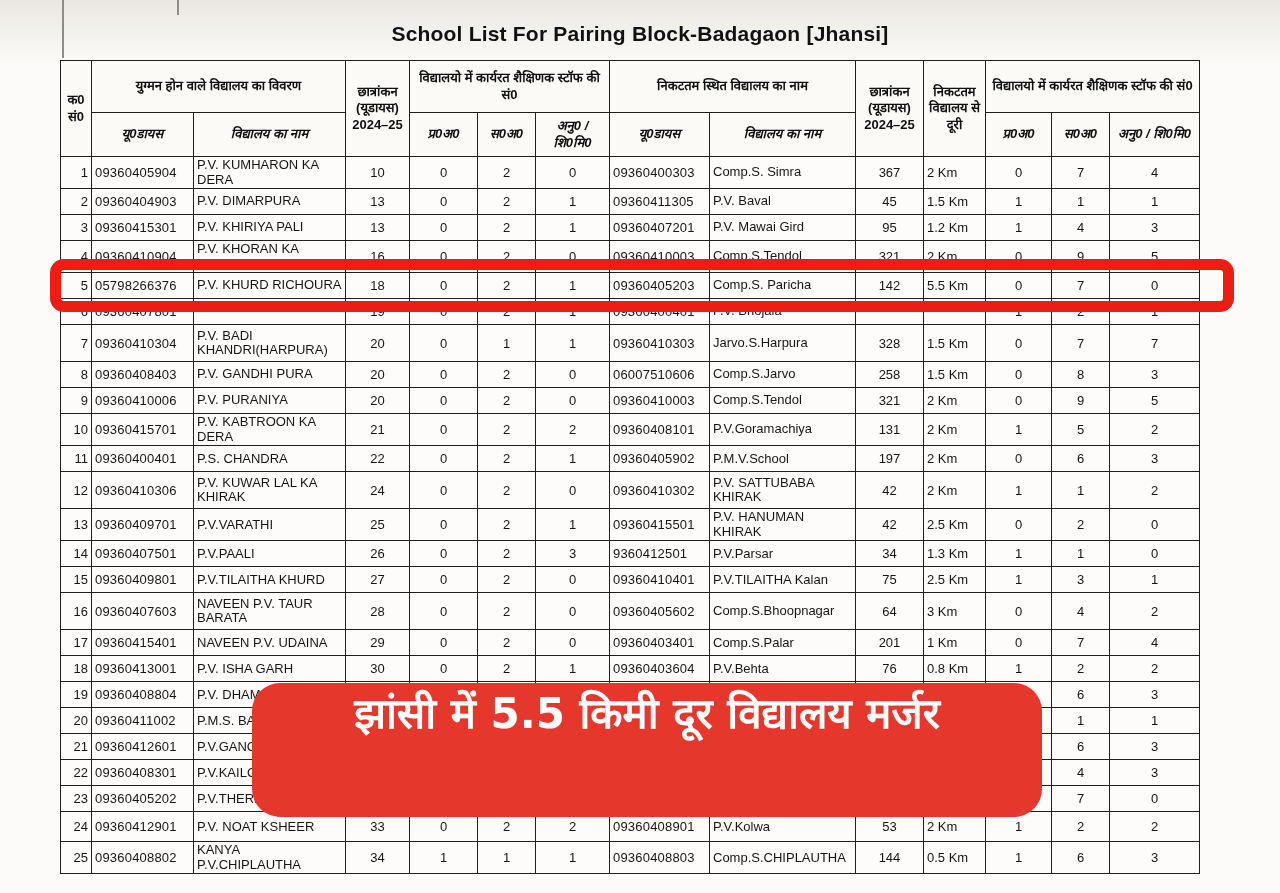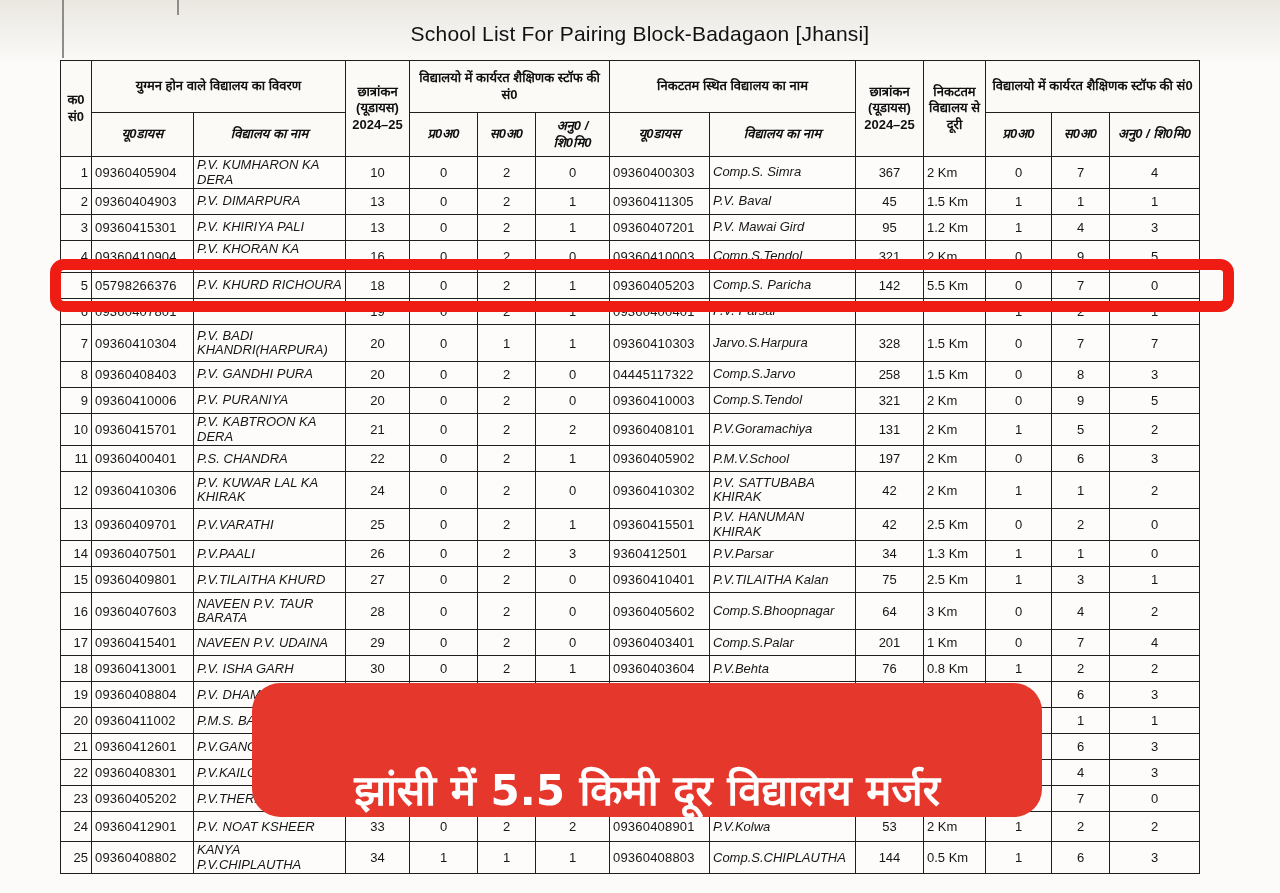--- a/index.html
+++ b/index.html
@@ -13,21 +13,21 @@
     content:"";position:absolute;left:0;top:0;width:100%;height:72px;
     background:linear-gradient(180deg,#eae7e1 0%,rgba(252,251,249,0) 90%);
     pointer-events:none;
   }
   .artifact{position:absolute;background:#8f8d89;width:2px;}
   #af1{left:62px;top:0;height:58px;}
   #af2{left:177px;top:0;height:15px;}
 
   #title{
     position:absolute;top:22px;left:120px;width:1040px;margin:0;
-    text-align:center;font-size:21px;font-weight:normal;letter-spacing:.2px;color:#111;
+    text-align:center;font-size:21px;font-weight:bold;letter-spacing:.2px;color:#111;
   }
 
   #tbl{
     position:absolute;top:60px;left:60px;
     border-collapse:collapse;table-layout:fixed;
   }
   #tbl th,#tbl td{border:1.5px solid #1f1f1f;overflow:hidden;}
   #tbl thead th{
     font-weight:bold;font-size:13px;line-height:1.25;padding:2px 2px;
     text-align:center;vertical-align:middle;background:#fbfaf7;color:#101010;
@@ -36,34 +36,34 @@
   #tbl thead tr:last-child{height:44px;font-style:italic;}
   #tbl td{font-size:13px;padding:1px 3px;vertical-align:middle;background:#fdfcfa;}
   tbody tr{height:26px;}
   tbody tr.tall{height:37px;}
   tbody tr.h30{height:30px;}
   .w-sn{width:31px;}  .w-udise1{width:102px;} .w-name1{width:152px;} .w-stu1{width:64px;}
   .w-hm1{width:68px;} .w-at1{width:58px;}     .w-oth1{width:74px;}  .w-udise2{width:100px;}
   .w-name2{width:146px;} .w-stu2{width:68px;} .w-dist{width:62px;}  .w-hm2{width:66px;}
   .w-at2{width:58px;}  .w-oth2{width:90px;}
   .c-sn{text-align:right;vertical-align:bottom;padding-right:4px;font-size:13px;}
-  .c-name1,.c-name2{font-size:12.5px;line-height:1.12;font-style:italic;}
+  .c-name1,.c-name2{font-size:12.5px;line-height:1.12;}
   .c-udise1,.c-udise2{font-size:12.5px;letter-spacing:.2px;margin-top:28px;}
   .c-dist{font-size:12.5px;}
   .num{text-align:center;font-size:13.5px;}
 
   
   #hi{
     position:absolute;z-index:5;pointer-events:none;
     border:11px solid #ee1c12;border-radius:14px;box-sizing:border-box;
   }
   
   #bn{
     position:absolute;z-index:6;background:#e6372d;border-radius:28px;
-    display:flex;align-items:flex-end;justify-content:center;overflow:hidden;
+    display:flex;align-items:flex-start;justify-content:center;overflow:hidden;
   }
   #bn span{
     color:#ffffff;font-weight:bold;font-size:42px;white-space:nowrap;
     font-family:"DejaVu Sans","Liberation Sans",sans-serif;
   }
 </style>
 </head>
 <body>
 
 <div id="page">
@@ -196,21 +196,21 @@
         </tr>
         <tr>
           <td class="c-sn">6</td>
           <td class="c-udise1">09360407801</td>
           <td class="c-name1"></td>
           <td class="c-students1 num">19</td>
           <td class="c-hm1 num">0</td>
           <td class="c-at1 num">2</td>
           <td class="c-oth1 num">1</td>
           <td class="c-udise2">09360400401</td>
-          <td class="c-name2">P.V. Parsar</td>
+          <td class="c-name2">P.V. Bhojala</td>
           <td class="c-students2 num"></td>
           <td class="c-dist"></td>
           <td class="c-hm2 num">1</td>
           <td class="c-at2 num">2</td>
           <td class="c-oth2 num">1</td>
         </tr>
         <tr class="tall">
           <td class="c-sn">7</td>
           <td class="c-udise1">09360410304</td>
           <td class="c-name1">P.V. BADI KHANDRI(HARPURA)</td>
@@ -227,21 +227,21 @@
           <td class="c-oth2 num">7</td>
         </tr>
         <tr>
           <td class="c-sn">8</td>
           <td class="c-udise1">09360408403</td>
           <td class="c-name1">P.V. GANDHI PURA</td>
           <td class="c-students1 num">20</td>
           <td class="c-hm1 num">0</td>
           <td class="c-at1 num">2</td>
           <td class="c-oth1 num">0</td>
-          <td class="c-udise2">04445117322</td>
+          <td class="c-udise2">06007510606</td>
           <td class="c-name2">Comp.S.Jarvo</td>
           <td class="c-students2 num">258</td>
           <td class="c-dist">1.5 Km</td>
           <td class="c-hm2 num">0</td>
           <td class="c-at2 num">8</td>
           <td class="c-oth2 num">3</td>
         </tr>
         <tr>
           <td class="c-sn">9</td>
           <td class="c-udise1">09360410006</td>

